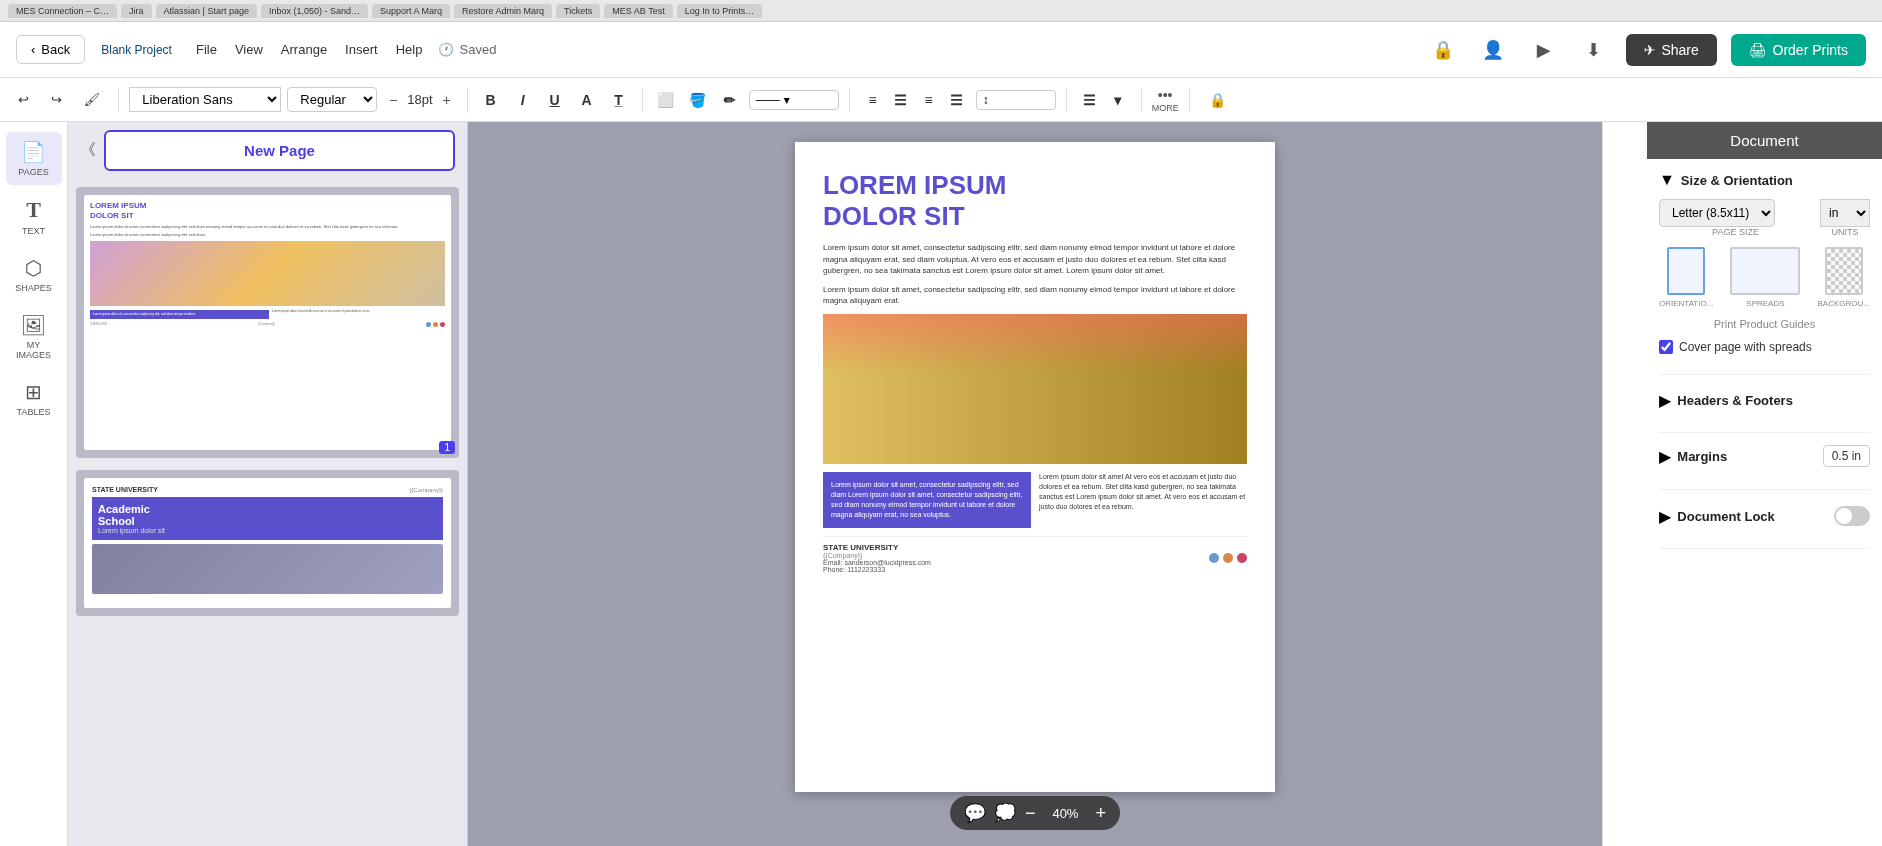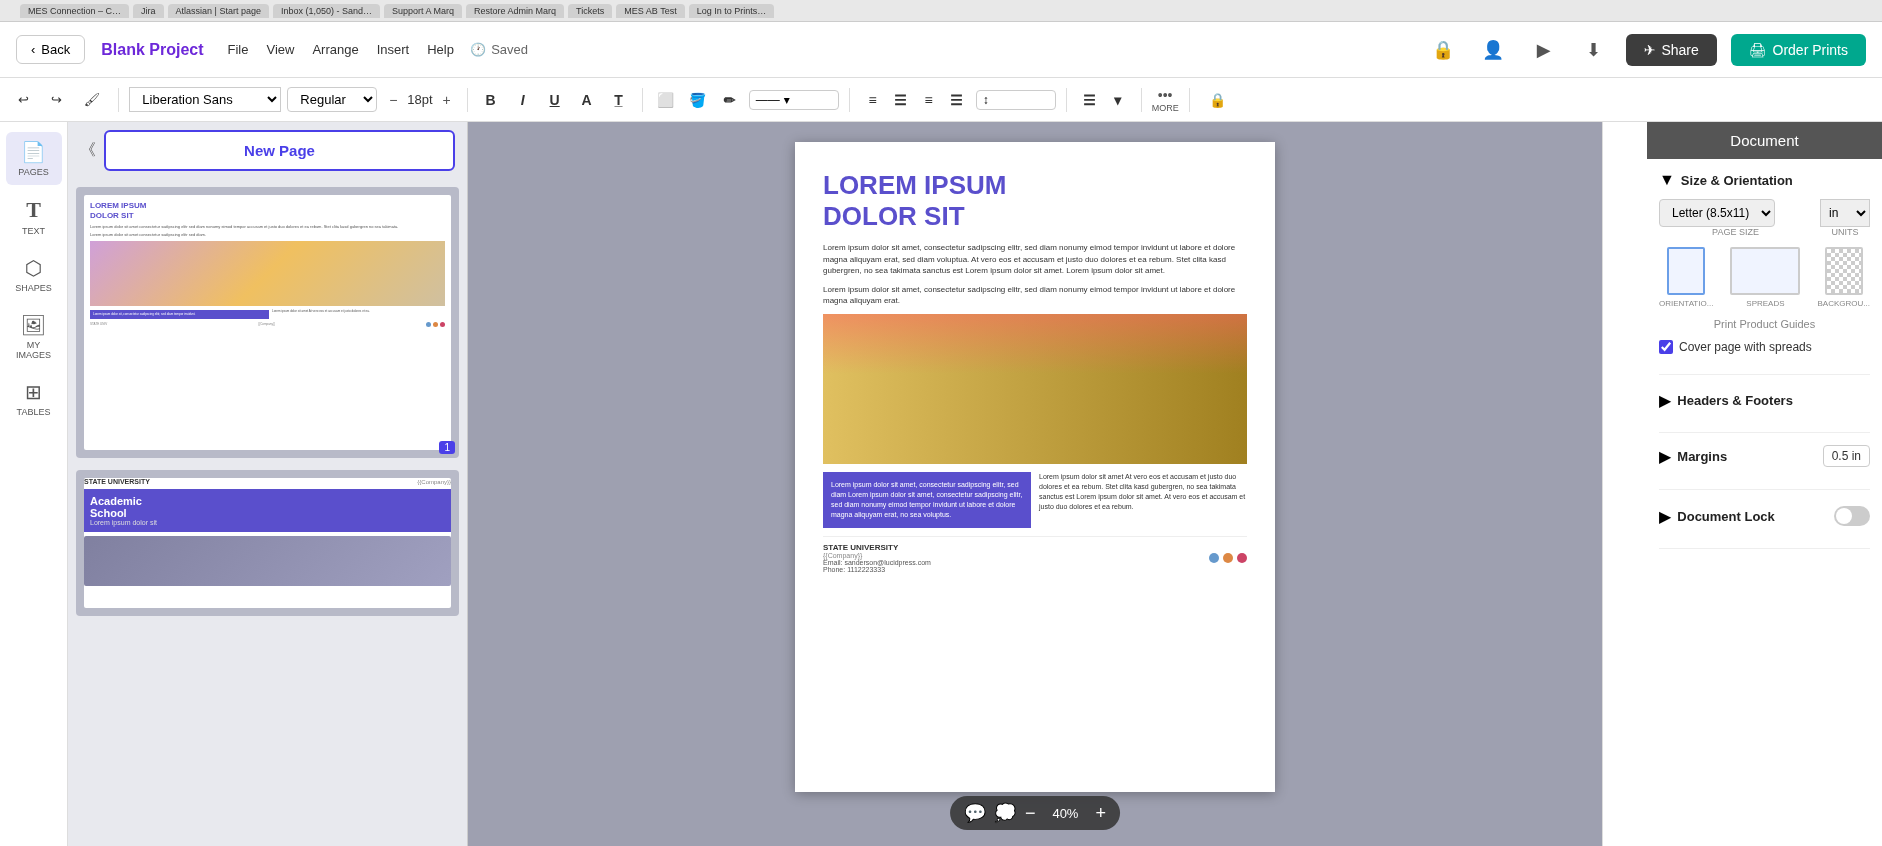--- a/index.html
+++ b/index.html
@@ -4,21 +4,21 @@
   <style>
     * { box-sizing: border-box; margin: 0; padding: 0; }
     body { font-family: 'Arial', sans-serif; background: #f0f0f0; overflow: hidden; width: 1882px; height: 846px; }
 
     
     .browser-tabs {
       background: #e8e8e8;
       height: 22px;
       display: flex;
       align-items: center;
-      padding: 0 20px;
+      padding: 0 8px;
       gap: 4px;
       font-size: 10px;
       color: #333;
       border-bottom: 1px solid #ccc;
       overflow: hidden;
     }
     .browser-tab {
       background: #d0d0d0;
       border-radius: 4px 4px 0 0;
       padding: 2px 8px;
@@ -44,23 +44,23 @@
       border: 1px solid #ccc;
       border-radius: 6px;
       padding: 6px 14px;
       font-size: 13px;
       cursor: pointer;
       display: flex;
       align-items: center;
       gap: 6px;
     }
     .project-title {
-      font-size: 16px;
-      font-weight: bold;
-      color: #6d28d9;
+      font-size: 12px;
+      font-weight: normal;
+      color: #0c4a6e;
     }
     .menu-bar {
       display: flex;
       gap: 18px;
       margin-left: 8px;
     }
     .menu-item {
       font-size: 13px;
       color: #333;
       cursor: pointer;
@@ -410,20 +410,21 @@
       gap: 4px;
     }
     .social-dot {
       width: 10px;
       height: 10px;
       border-radius: 50%;
     }
 
     
     .page2-content {
+      padding: 8px;
     }
     .state-univ-logo {
       font-size: 7px;
       font-weight: bold;
       color: #333;
     }
     .purple-header {
       background: #5a4fcc;
       color: #fff;
       padding: 6px;

